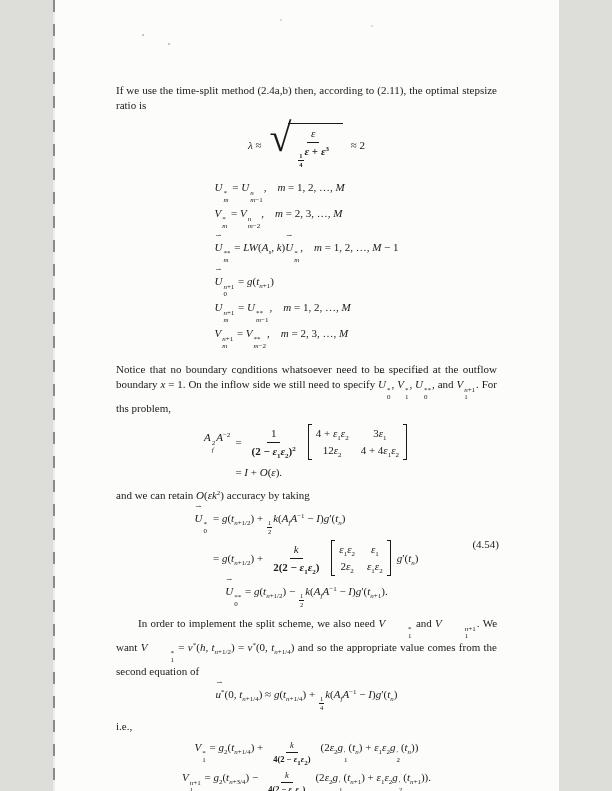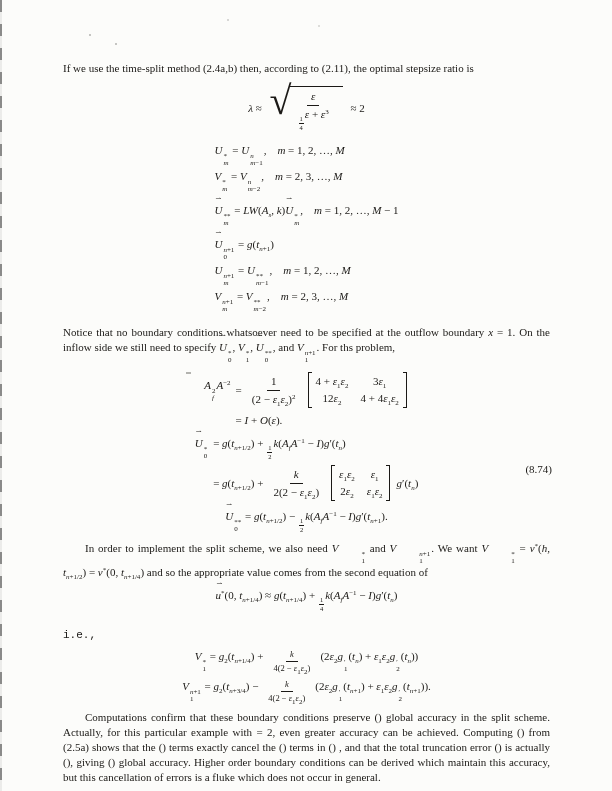--- a/index.html
+++ b/index.html
@@ -1,29 +1,29 @@
 <!DOCTYPE html>
 <html><head>
 <meta charset="utf-8">
 <style>
   html,body{margin:0;padding:0;}
   body{background:#ddddda;}
   .page{
-    position:relative;width:612px;height:791px;margin:0 auto;
+    position:relative;width:506px;height:791px;margin:0 auto;
     background:#fcfcfa;color:#1b1916;
     font-family:"Liberation Serif","DejaVu Serif",serif;
     font-size:11px;line-height:15px;
-    box-sizing:border-box;padding:58px 62px 0 63px;overflow:hidden;
+    box-sizing:border-box;padding:80px 62px 0 63px;overflow:hidden;
   }
   i{font-style:italic;}
   sup{font-size:7px;vertical-align:4px;line-height:0;}
   sub{font-size:7px;vertical-align:-3px;line-height:0;}
   .para{margin:3px 0;text-align:justify;}
   .para.indent{text-indent:22px;}
-  .tight{margin-top:16px;margin-bottom:1px;font-family:Liberation Mono, monospace;}
+  .tight{margin-top:8px;margin-bottom:1px;}
 
   .eq{position:relative;display:flex;justify-content:center;align-items:center;margin:8px 0;}
   .eqlabel{position:absolute;right:-2px;top:50%;transform:translateY(-50%);}
   .eqstack{display:inline-block;text-align:left;}
   .eqrow{margin:2px 0;white-space:nowrap;}
   .eqrow.gap{margin-top:10px;}
 
   .align{display:grid;grid-template-columns:max-content max-content;column-gap:5px;row-gap:5px;align-items:center;}
   .align .lhs{justify-self:end;text-align:right;}
   .align .rhs{justify-self:start;}
@@ -33,21 +33,21 @@
   .ss{display:inline-flex;flex-direction:column;align-items:flex-start;font-size:7px;line-height:7px;vertical-align:-4px;margin:0 1px 0 1px;}
   .ss>span{display:block;}
 
   
   .vec{position:relative;display:inline-block;}
   .vec::before{content:"⇀";position:absolute;left:1px;top:-7px;font-size:7px;font-style:normal;line-height:7px;}
 
   
   .frac{display:inline-flex;flex-direction:column;align-items:center;margin:0 2px;vertical-align:middle;}
   .frac .fn{padding:0 4px 1px;border-bottom:1px solid #1b1916;text-align:center;}
-  .frac .fd{padding:1px 4px 0;text-align:center;}
+  .frac .fd{padding:1px 4px 0;text-align:center;font-weight:bold;}
   .frac.small{font-size:8.5px;line-height:10.5px;}
 
   
   .sfrac{display:inline-flex;flex-direction:column;align-items:center;font-size:6.5px;line-height:7px;vertical-align:-3px;margin:0 1px;}
   .sfrac>span:first-child{border-bottom:1px solid #1b1916;padding:0 1px 0.5px;}
   .sfrac>span:last-child{padding-top:0.5px;}
 
   
   .mat{display:inline-flex;align-items:center;margin:0 2px;}
   .mb{align-self:stretch;width:3px;}
@@ -178,20 +178,21 @@
             <span>4 + 4<i>ε</i><sub>1</sub><i>ε</i><sub>2</sub></span>
           </span>
           <span class="mb r"></span>
         </span>
       </span>
       <span class="lhs"></span>
       <span class="rhs">= <i>I</i> + <i>O</i>(<i>ε</i>).</span>
     </div>
   </div>
 
+  <p class="para">and we can retain <i>O</i>(<i>εk</i><sup>2</sup>) accuracy by taking</p>
 
   <div class="eq">
     <div class="align">
       <span class="lhs"><i class="vec">U</i><span class="ss">
             <span>*</span>
             <span>0</span>
           </span></span>
       <span class="rhs">= <i>g</i>(<i>t</i><sub><i>n</i>+1/2</sub>) + <span class="sfrac">
             <span>1</span>
             <span>2</span>
@@ -209,21 +210,21 @@
             <span><i>ε</i><sub>1</sub><i>ε</i><sub>2</sub></span>
             <span><i>ε</i><sub>1</sub></span>
             <span>2<i>ε</i><sub>2</sub></span>
             <span><i>ε</i><sub>1</sub><i>ε</i><sub>2</sub></span>
           </span>
           <span class="mb r"></span>
         </span>
         <span><i>g</i>′(<i>t</i><sub><i>n</i></sub>)</span>
       </span>
     </div>
-    <span class="eqlabel">(8.74)</span>
+    <span class="eqlabel">(4.54)</span>
   </div>
 
 
   <div class="eq">
     <span><i class="vec">U</i><span class="ss">
           <span>**</span>
           <span>0</span>
         </span> = <i>g</i>(<i>t</i><sub><i>n</i>+1/2</sub>) − <span class="sfrac">
           <span>1</span>
           <span>2</span>

